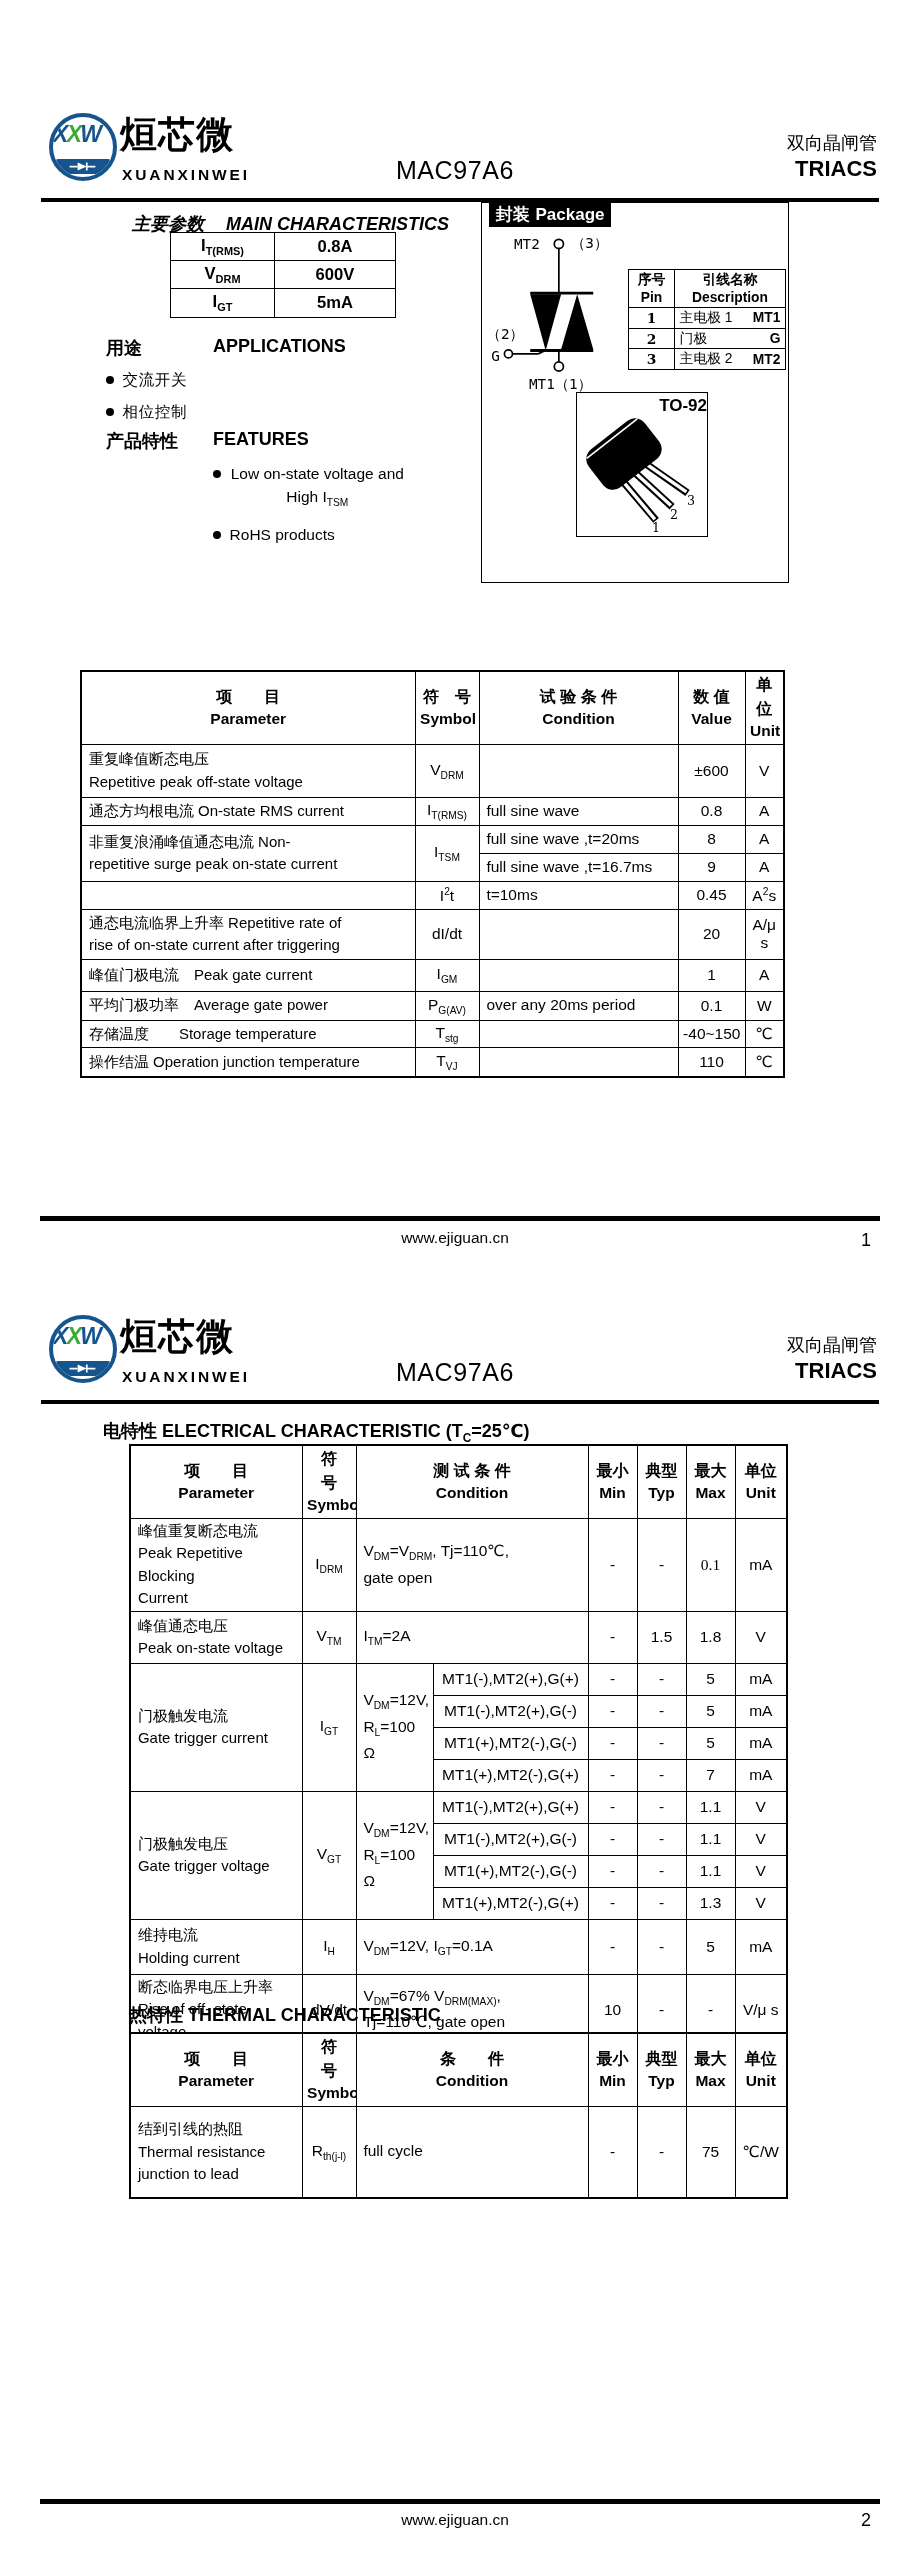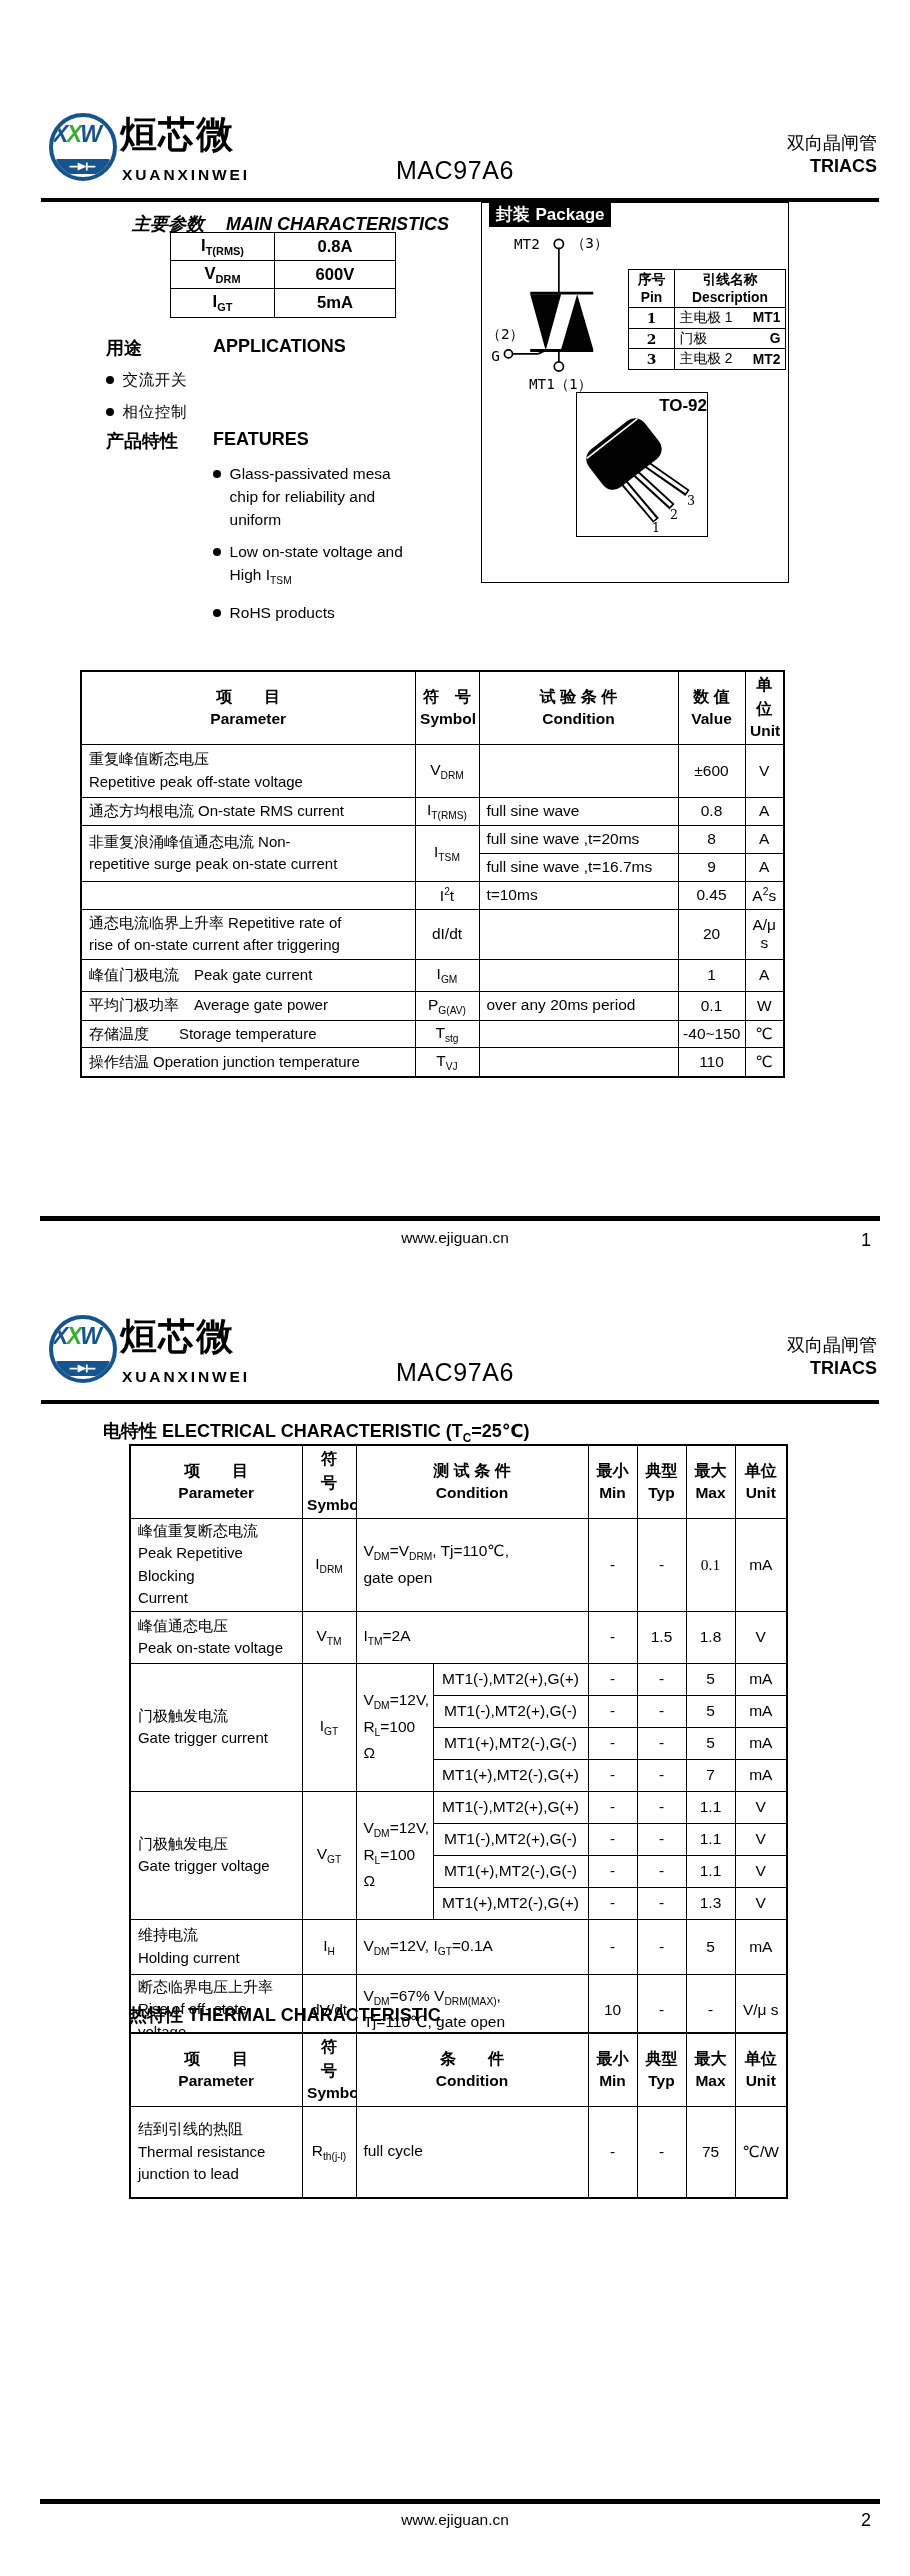--- a/index.html
+++ b/index.html
@@ -15,21 +15,21 @@
         border:4px solid #15548c;overflow:hidden;background:#fff;}
   .logo-xxw{margin-top:5.7px;font-size:23px;font-weight:bold;font-style:italic;
             letter-spacing:-1.7px;color:#15548c;line-height:1;}
   .logo-xxw .g{color:#3aaa35;}
   .logo-band{position:absolute;left:3.4px;right:3.4px;bottom:2.9px;height:15px;background:#15548c;
              display:flex;align-items:center;justify-content:center;border-radius:1.7px;}
   .brand-cn{position:absolute;left:120px;top:116px;font-size:37px;font-weight:bold;letter-spacing:1.1px;line-height:1;}
   .brand-en{position:absolute;left:122px;top:166px;font-size:15.5px;font-weight:bold;letter-spacing:2.9px;}
   .part-no{position:absolute;left:0;top:156px;width:100%;text-align:center;font-size:25px;letter-spacing:0.6px;}
   .cat-cn{position:absolute;right:33px;top:131px;font-size:18px;}
-  .cat-en{position:absolute;right:33px;top:156px;font-size:18px;font-weight:bold;text-align:center;}
+  .cat-en{position:absolute;right:33px;top:156px;font-size:22px;font-weight:bold;text-align:center;}
   .hrule{position:absolute;left:41px;top:198px;width:838px;height:4px;background:#000;}
 
   
   .frule{position:absolute;left:40px;width:840px;height:4.6px;background:#000;}
   .furl{position:absolute;left:0;width:100%;text-align:center;font-size:15.5px;}
   .fpg{position:absolute;right:39px;font-size:18px;}
 
   
   .sec-title{position:absolute;font-size:18px;font-weight:bold;white-space:nowrap;}
   .sec-title .gap{display:inline-block;width:22px;}
@@ -60,21 +60,21 @@
   .pin-tbl .pinno{font-weight:bold;font-family:"DejaVu Serif",serif;}
   .to92{position:absolute;left:94px;top:189px;width:130px;height:143px;border:1.7px solid #000;}
   .to92-title{position:absolute;left:0;top:3.4px;width:100%;text-align:right;font-size:17px;font-weight:bold;}
   .lead-num{position:absolute;font-family:"DejaVu Serif",serif;font-size:12.6px;}
 
   
   .col-h{position:absolute;font-size:18px;font-weight:bold;}
   .blist{position:absolute;}
   .bi{display:flex;margin-bottom:9.2px;}
   .dot{width:8px;height:8px;border-radius:50%;background:#000;margin:7.5px 8.6px 0 0;flex:none;}
-  .bi .txt{font-size:15.5px;line-height:23px;}
+  .bi .txt{font-size:15.5px;line-height:23px;text-align:center;}
   .blist.cn .txt{letter-spacing:0.6px;}
 </style>
 </head>
 <body>
 
 <div class="doc">
 
   <section class="page" id="page1">
 
     <div class="hdr">
@@ -217,24 +217,20 @@
           <span class="dot"></span>
           <span class="txt">相位控制</span>
         </div>
     </div>
 
     <div class="col-h" style="left:106px;top:429px;">产品特性</div>
     <div class="col-h" style="left:213px;top:429px;">FEATURES</div>
     <div class="blist" style="left:213px;top:462px;width:192px;">
       <div class="bi">
           <span class="dot"></span>
-          <span class="txt">Glass-passivated mesa chip for reliability and uniform</span>
-        </div>
-      <div class="bi">
-          <span class="dot"></span>
           <span class="txt">Low on-state voltage and High I<sub>TSM</sub></span>
         </div>
       <div class="bi">
           <span class="dot"></span>
           <span class="txt">RoHS products</span>
         </div>
     </div>
 
 
     <table class="tbl" style="left:80px;top:670px;width:703px;">

